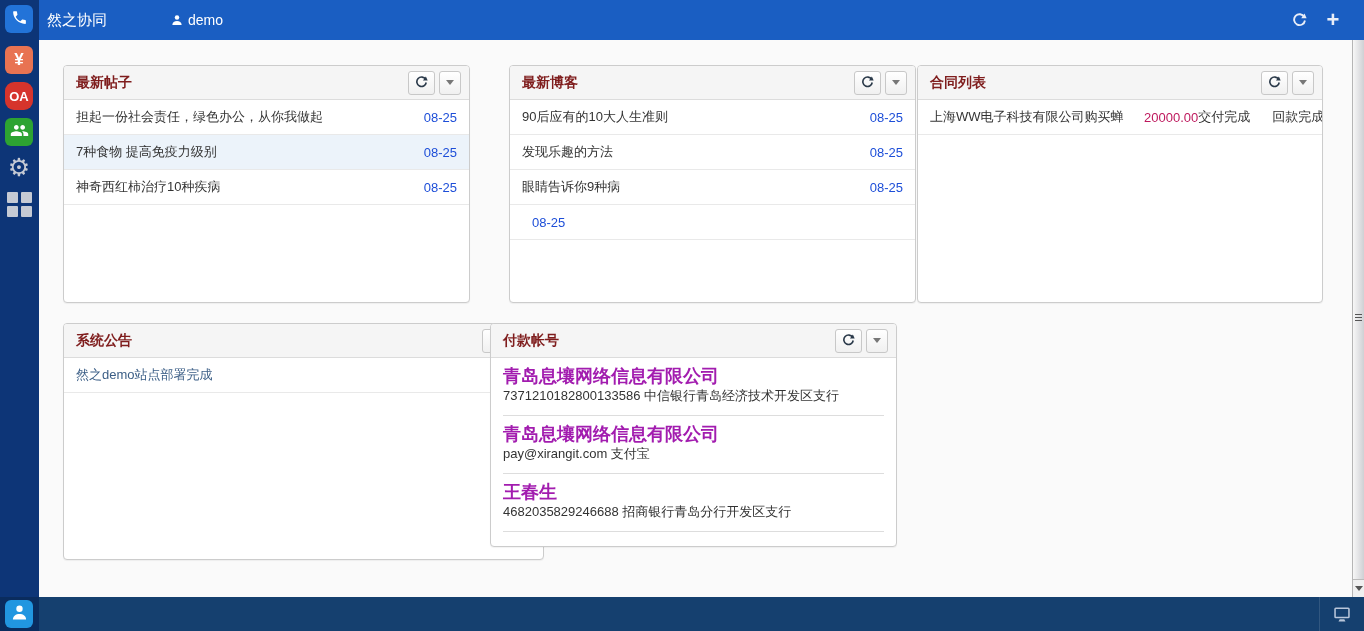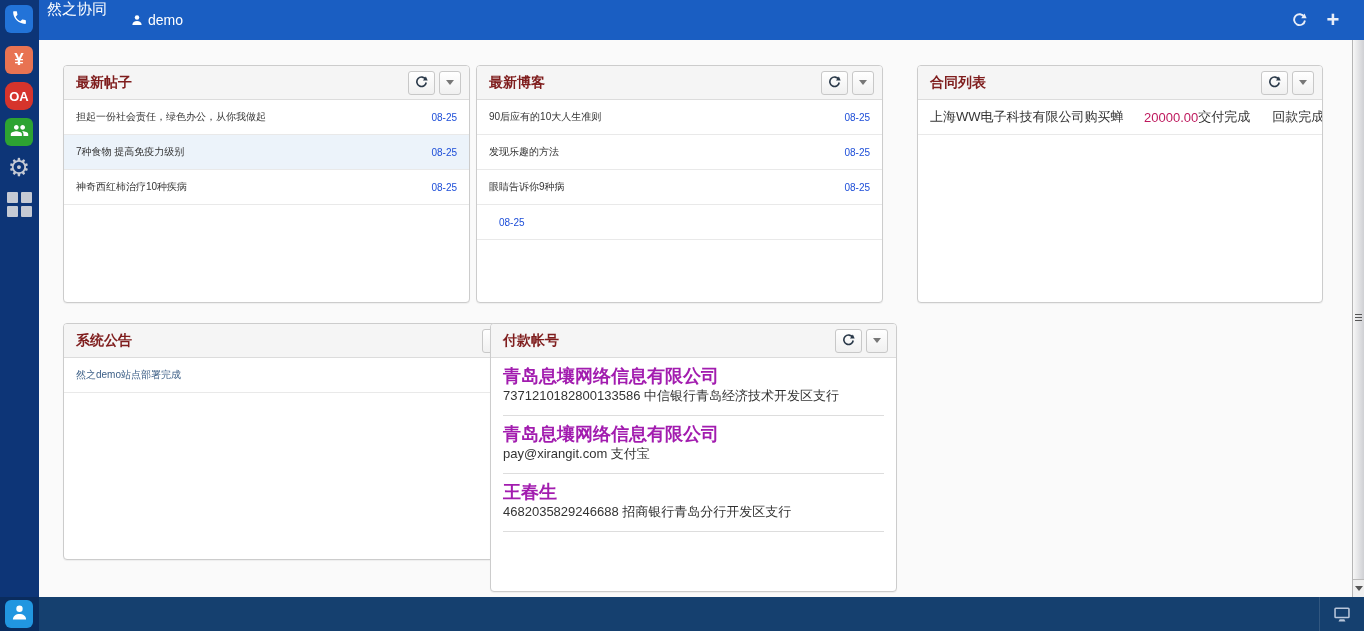--- a/index.html
+++ b/index.html
@@ -1,21 +1,21 @@
 <!DOCTYPE html>
 <html><head>
 <meta charset="utf-8">
 <style>
   * { margin:0; padding:0; box-sizing:border-box; }
   html,body { width:1364px; height:631px; overflow:hidden; }
   body { font-family:"Liberation Sans","DejaVu Sans",sans-serif; position:relative; background:#fafafa; }
 
   
   .topbar { position:absolute; left:0; top:0; right:0; height:40px; background:#1a5ec2; z-index:2;
-            display:flex; color:#fff; }
+            display:flex; align-items:center; color:#fff;gap:40px; }
   .brand { margin-left:47px; font-size:15px; cursor:pointer; }
   .user-item { margin-left:24px; display:flex; align-items:center; gap:5px; font-size:14px; cursor:pointer; }
   .user-item svg { display:block; }
   .topbar-right { margin-left:auto; display:flex; align-items:center; gap:16px; padding-right:22px; }
   .tb-icon { width:18px; height:18px; display:flex; align-items:center; justify-content:center;
              color:#e9eef8; cursor:pointer; }
   .tb-plus { font-size:22px; line-height:18px; font-weight:bold; color:#e9eef8; }
 
   
   .sidebar { position:absolute; left:0; top:0; bottom:0; width:39px; background:#0d3577; z-index:3; }
@@ -31,38 +31,38 @@
   .grid-4 span { background:#c5cad4; border-radius:1px; }
   .sidebar-bottom { position:absolute; left:0; bottom:0; width:39px; height:34px; background:#0a2c5e; }
   .si-avatar { position:absolute; left:5px; bottom:3px; top:auto; background:#2196e0; }
 
   
   .content { position:absolute; left:39px; top:40px; right:0; bottom:34px; background:#fafafa; }
 
   .panel { position:absolute; background:#fff; border:1px solid #ccc; border-radius:4px;
            box-shadow:0 1px 1px rgba(0,0,0,0.05); overflow:hidden; }
   .p-posts  { left:24px;  top:25px;  width:407px; height:238px; }
-  .p-blogs  { left:437px; top:25px;  width:407px; height:238px; }
+  .p-blogs  { left:470px; top:25px;  width:407px; height:238px; }
   .p-contr  { left:878px; top:25px;  width:406px; height:238px; }
   .p-annc   { left:24px;  top:283px; width:481px; height:237px; }
-  .p-pay    { left:451px; top:283px; width:407px; height:269px; }
+  .p-pay    { left:451px; top:283px; width:407px; height:224px; }
 
   .panel-header { height:34px; background:#f5f5f5; border-bottom:1px solid #dcdcdc;
                   display:flex; align-items:center; padding:0 8px 0 12px; }
   .panel-title { font-size:14px; font-weight:bold; color:#7f1d1d; flex:1; }
   .panel-btn { height:24px; border:1px solid #c8c8c8; border-radius:3px; margin-left:4px;
                background:linear-gradient(#ffffff,#f0f0f0); display:flex; align-items:center;
                justify-content:center; cursor:pointer; }
   .btn-refresh { width:27px; color:#2b3a4a; }
   .btn-caret { width:22px; }
   .caret { width:0; height:0; border-left:4px solid transparent; border-right:4px solid transparent;
            border-top:5px solid #777; display:inline-block; }
 
   .list-row { height:35px; display:flex; align-items:center; padding:0 12px;
-              border-bottom:1px solid #e9e9e9; font-size:10px; color:#333; cursor:pointer; }
+              border-bottom:1px solid #e9e9e9; font-size:13px; color:#333; cursor:pointer; }
   .list-row .row-title { flex:1; white-space:nowrap; overflow:hidden; }
   .list-row .row-date { color:#1d4ed8; margin-left:10px; }
   .row-hl { background:#ecf3fa; }
   .annc-title { color:#3b5e86; }
 
   .contract-row { height:35px; display:flex; align-items:center; padding:0 12px;
                   border-bottom:1px solid #e9e9e9; font-size:13px; color:#333; cursor:pointer; }
   .c-name { width:200px; white-space:nowrap; overflow:hidden; flex:none; }
   .c-amount { color:#be185d; margin-left:14px; white-space:nowrap; }
   .c-status { margin-left:auto; white-space:nowrap; display:flex; gap:22px; }

